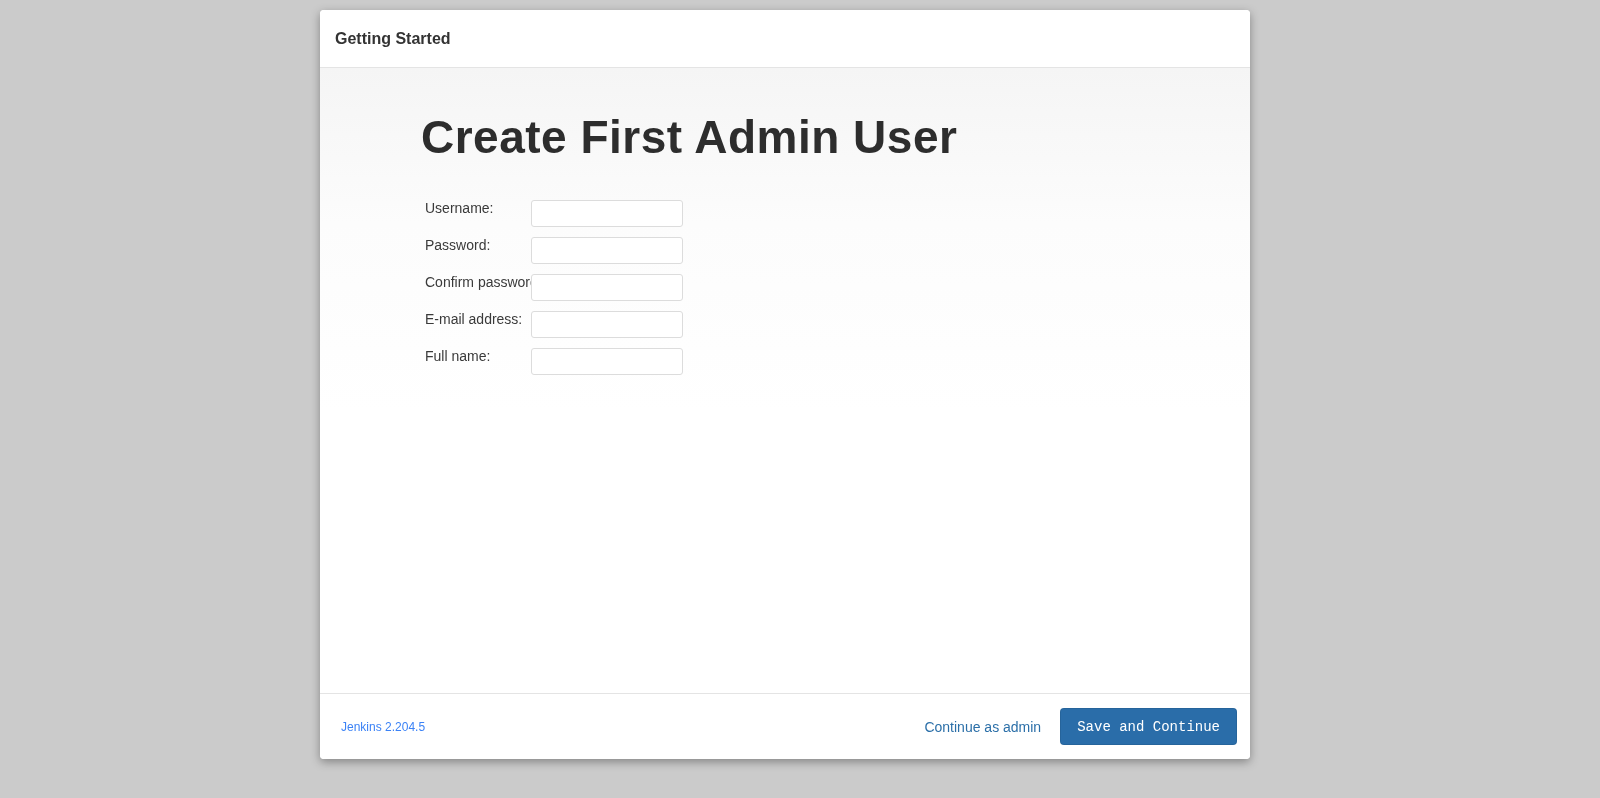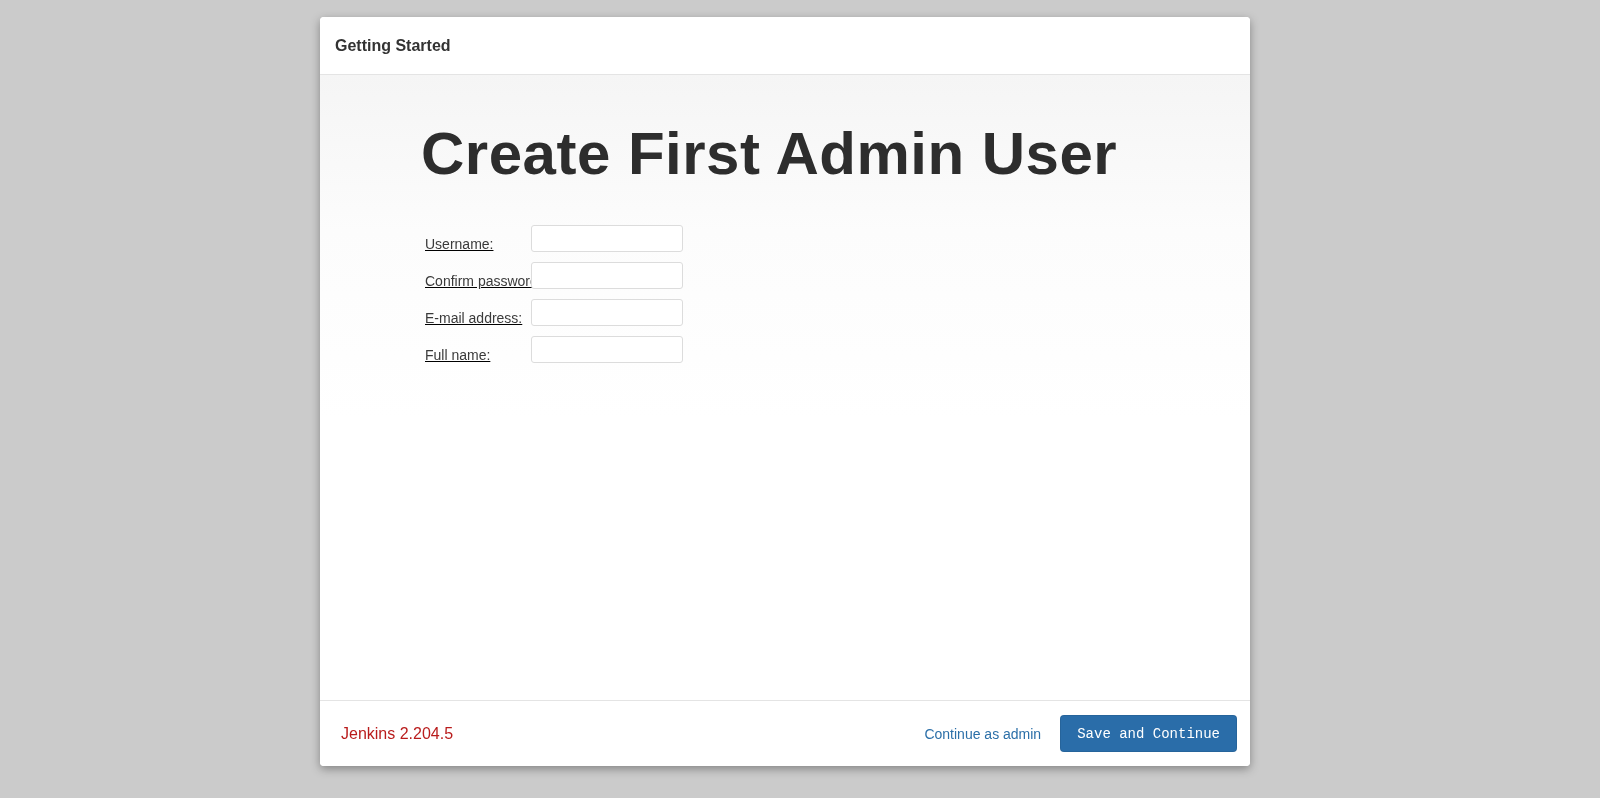--- a/index.html
+++ b/index.html
@@ -11,21 +11,21 @@
   }
   * { margin: 0; padding: 0; box-sizing: border-box; }
   html, body {
     width: 1600px; height: 798px;
     font-family: "Liberation Sans", "DejaVu Sans", sans-serif;
     background: var(--page-background);
     overflow: hidden;
   }
   .modal {
     position: absolute;
-    left: 320px; top: 17px;
+    left: 320px; top: 10px;
     width: 930px; height: 749px;
     background: #ffffff;
     border-radius: 4px;
     box-shadow: 0 3px 10px rgba(0,0,0,0.35);
     display: flex;
     flex-direction: column;
     overflow: hidden;
   }
   .modal-header {
     height: 58px;
@@ -40,35 +40,34 @@
     font-size: 16px;
     font-weight: bold;
     color: #333333;
   }
   .modal-body {
     flex: 1 1 auto;
     background: linear-gradient(to bottom, #f5f5f5 0%, #fcfcfc 25%, #ffffff 55%);
     padding: 40px 0 0 101px;
   }
   .page-title {
-    font-size: 60px;
+    font-size: 46px;
     font-weight: bold;
     color: #2d2d2d;
     letter-spacing: 0.5px;
     line-height: 1.3;
   }
   .admin-form {
     margin-top: 32px;
     margin-left: 4px;
   }
   .form-row {
     display: flex;
-    align-items: flex-end;
+    align-items: flex-start;
     margin-bottom: 10px;
-    text-decoration: underline;
   }
   .form-row label {
     width: 102px;
     margin-right: 4px;
     font-size: 14px;
     color: #3a3a3a;
     white-space: nowrap;
   }
   .form-row input {
     width: 152px;
@@ -85,22 +84,22 @@
     flex: 0 0 66px;
     height: 66px;
     border-top: 1px solid var(--border-light);
     background: #ffffff;
     display: flex;
     align-items: center;
     justify-content: space-between;
     padding: 0 13px 0 21px;
   }
   .version-text {
-    font-size: 16px;
-    color: #b91c1c;
+    font-size: 12px;
+    color: #3b82f6;
   }
   .footer-actions {
     display: flex;
     align-items: center;
   }
   .link-button {
     font-size: 14px;
     color: var(--accent-blue);
     text-decoration: none;
     margin-right: 19px;
@@ -133,20 +132,24 @@
   <div class="modal-body">
     <div class="page-title">Create First Admin User</div>
 
     <div class="admin-form">
 
       <div class="form-row">
         <label>Username:</label>
         <input type="text" value="" style="">
       </div>
 
+      <div class="form-row">
+        <label>Password:</label>
+        <input type="password" value="" style="">
+      </div>
 
       <div class="form-row">
         <label>Confirm password:</label>
         <input type="password" value="" style="">
       </div>
 
       <div class="form-row">
         <label>E-mail address:</label>
         <input type="text" value="" style="">
       </div>

